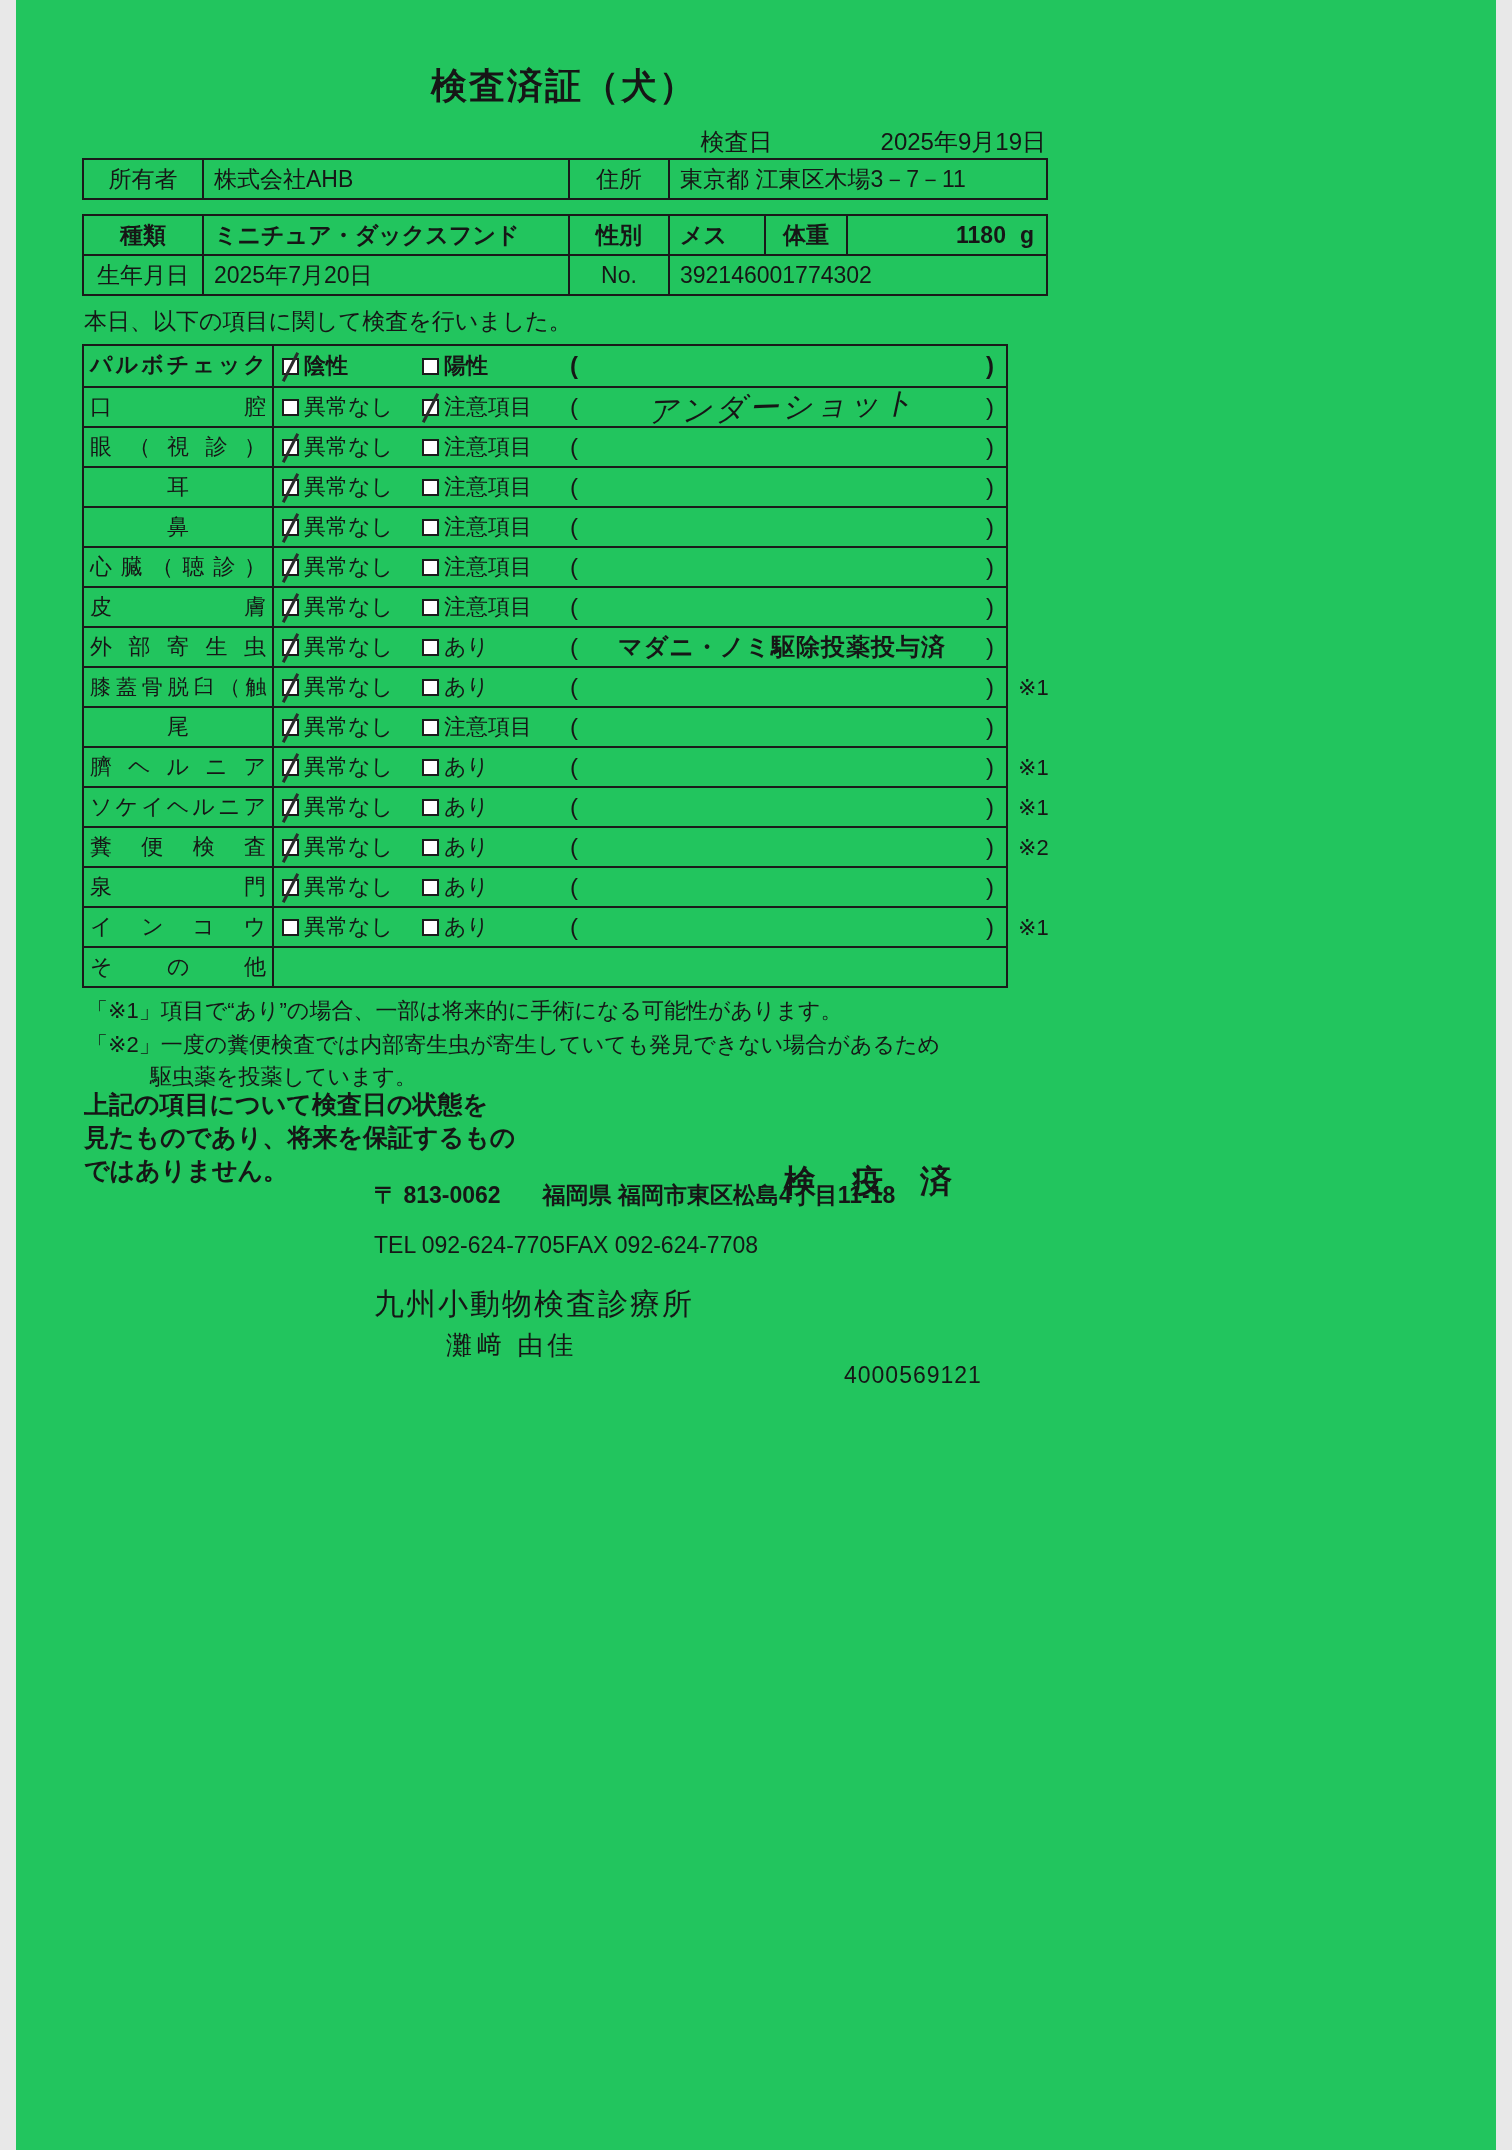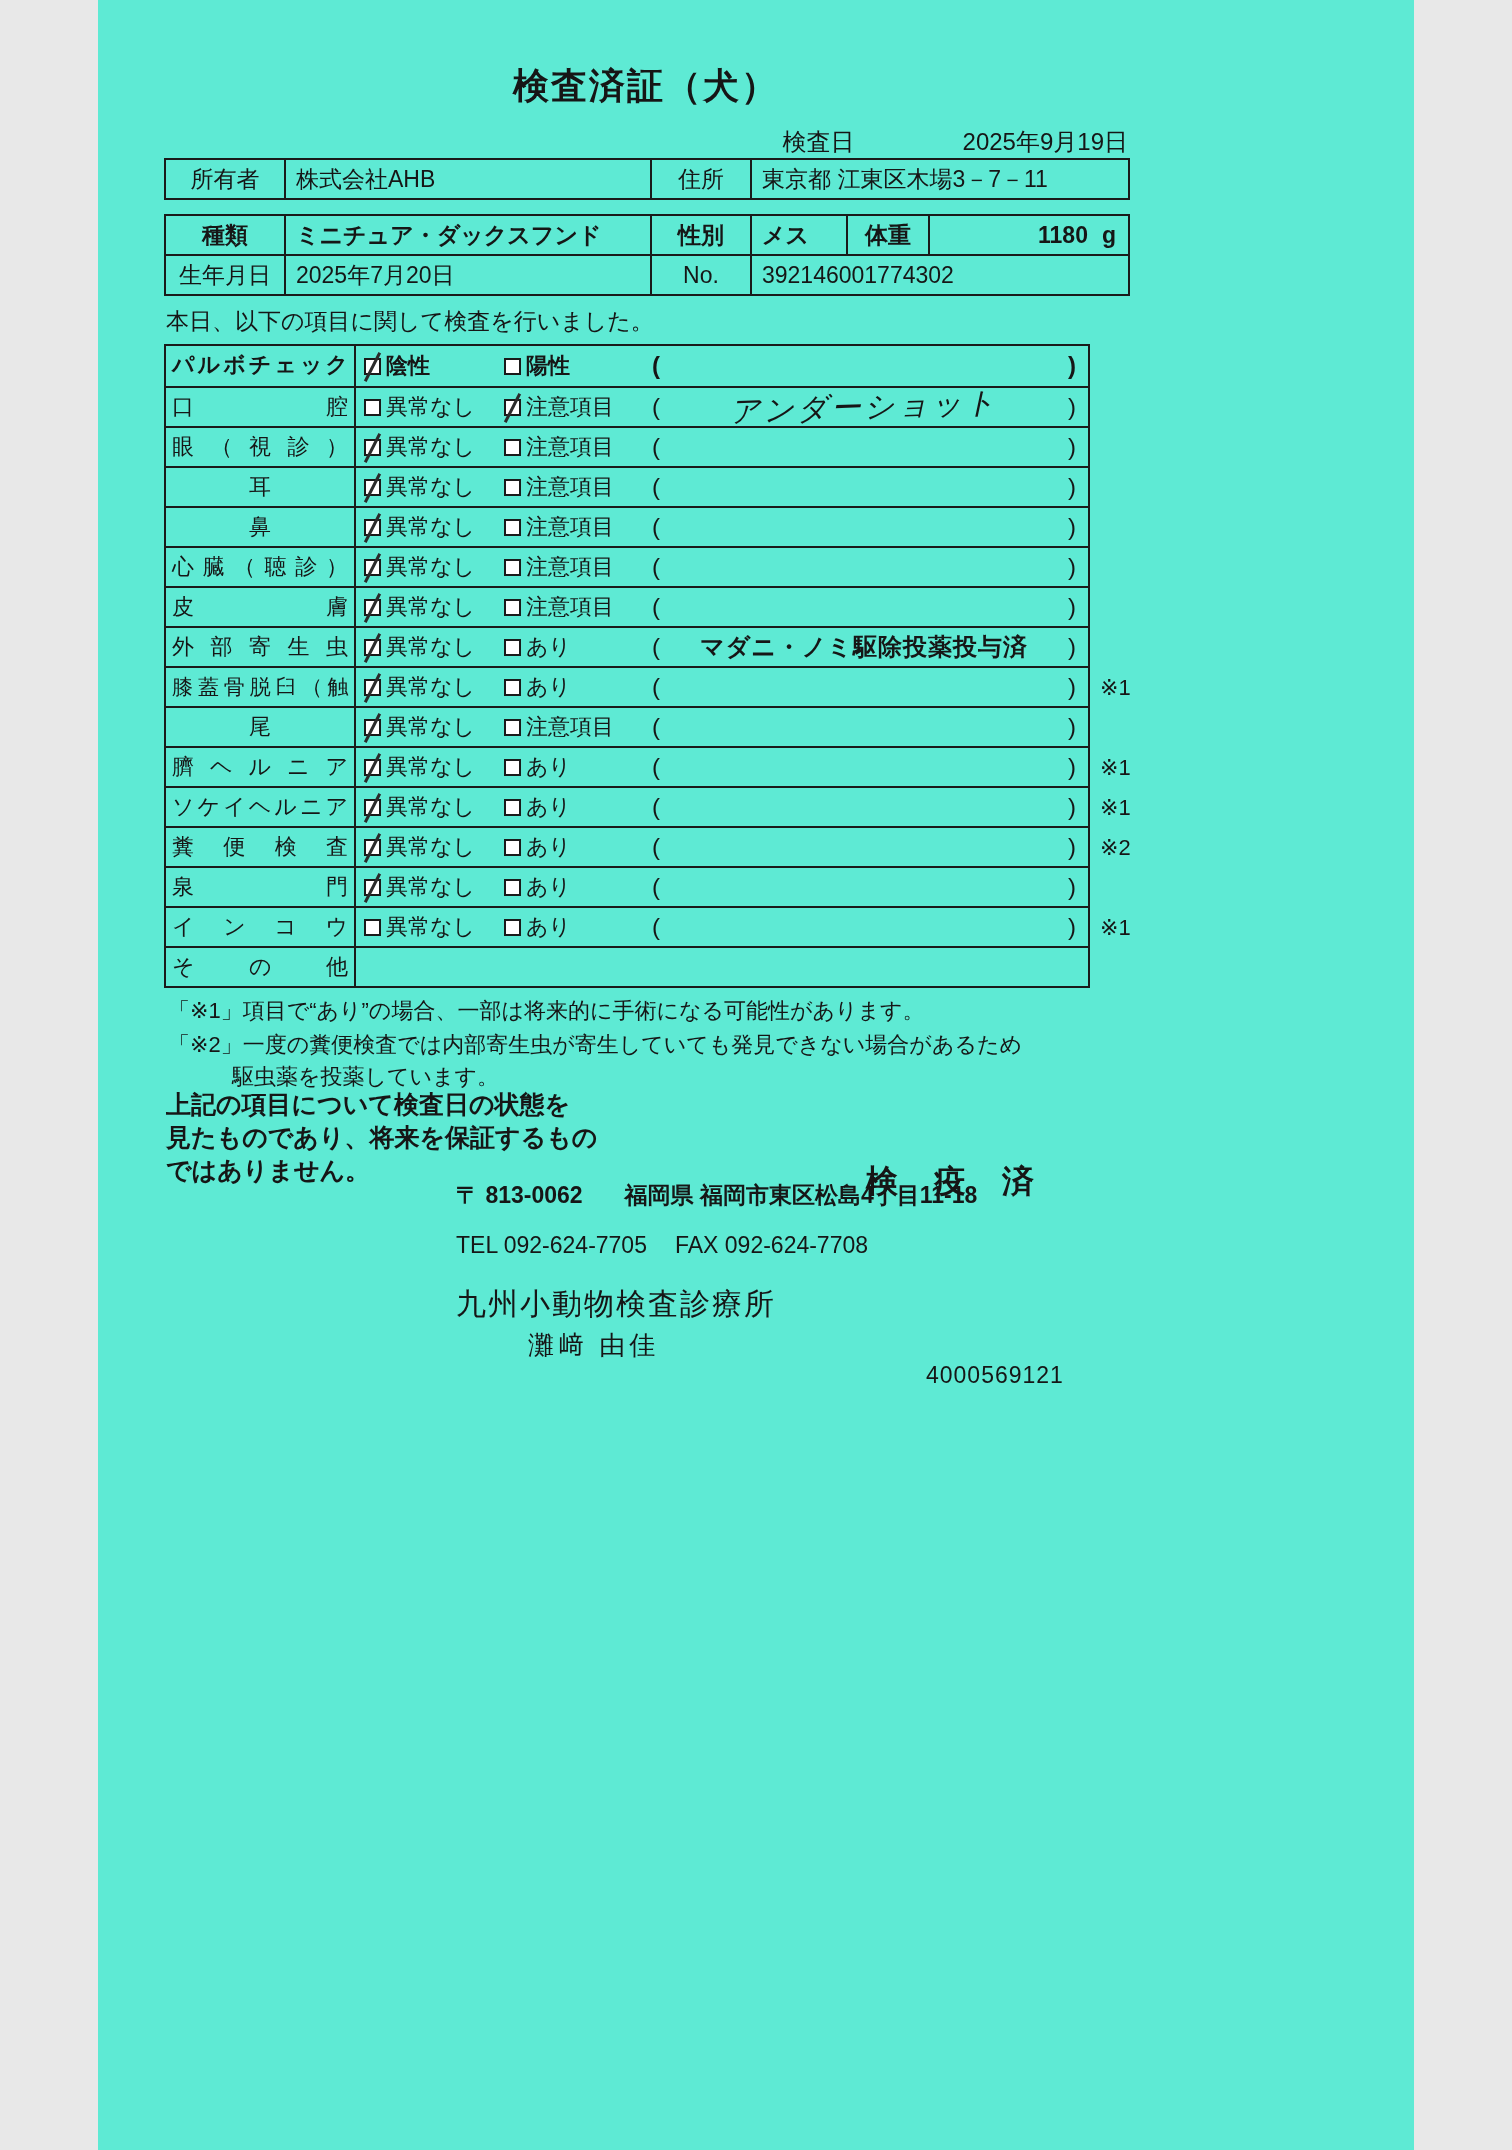--- a/index.html
+++ b/index.html
@@ -1,22 +1,22 @@
 <!DOCTYPE html>
 <html><head>
 <meta charset="utf-8">
 <style>
   * { box-sizing: border-box; margin: 0; padding: 0; }
   html, body { background: #e8e8e8; }
   .page {
     position: relative;
-    width: 1316px;
+    width: 1480px;
     height: 2150px;
     margin: 0 auto;
-    background: #5eead4;
+    background: #22c55e;
     color: #161616;
     font-family: "Liberation Sans", "DejaVu Sans", sans-serif;
   }
   .title {
     position: absolute; top: 62px; left: 66px; width: 964px;
     text-align: center; font-size: 36px; font-weight: bold; letter-spacing: 2px;
   }
   .date-line {
     position: absolute; top: 126px; left: 66px; width: 964px;
     display: flex; justify-content: flex-end; align-items: center; font-size: 24px;
@@ -69,21 +69,21 @@
   .disclaimer { position: absolute; top: 1088px; left: 68px;
     font-size: 25px; font-weight: bold; line-height: 33px; }
 
   .stamp { position: absolute; top: 1124px; left: 768px; font-size: 32px;
     font-weight: bold; letter-spacing: 14px; font-family: "Liberation Serif", "DejaVu Serif", serif; margin-top: 36px; }
 
   .postal-line { position: absolute; top: 1180px; left: 358px; font-size: 23px;
     font-weight: bold; display: flex; }
   .postal-line .addr { margin-left: 42px; }
   .tel-line { position: absolute; top: 1232px; left: 358px; font-size: 23px; display: flex; }
-  .tel-line .fax { margin-left: 28px; }
+  .tel-line .fax { }
   .clinic-name { position: absolute; top: 1284px; left: 358px; font-size: 30px; letter-spacing: 2px; }
   .vet-name { position: absolute; top: 1328px; left: 430px; font-size: 26px; letter-spacing: 4px; }
   .serial { position: absolute; top: 1362px; left: 828px; font-size: 23px; letter-spacing: 1px; }
 </style>
 </head>
 <body>
 
 <div class="page">
 
   <div class="title">検査済証（犬）</div>

